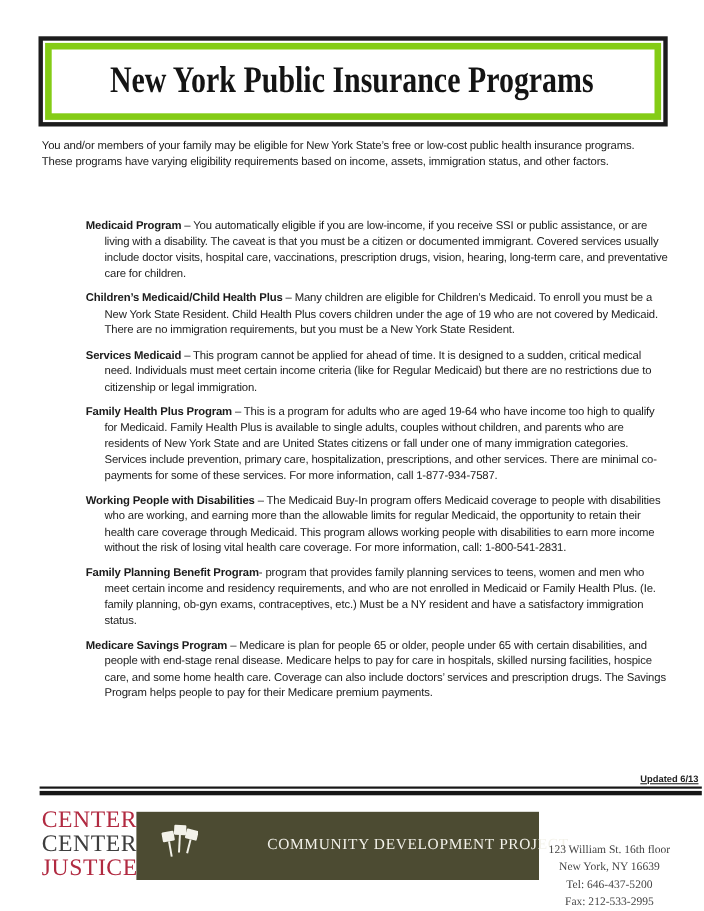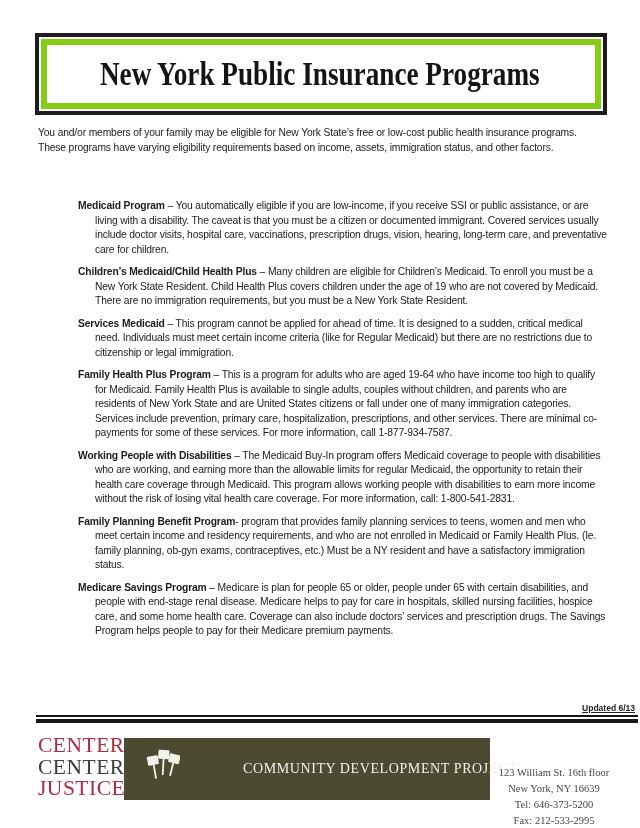--- a/index.html
+++ b/index.html
@@ -164,17 +164,17 @@
           </g>
         </g>
       </svg>
     </span>
     <span class="banner-text">COMMUNITY DEVELOPMENT PROJECT</span>
   </div>
 
   <div class="address">
     <div>123 William St. 16th floor</div>
     <div>New York, NY 16639</div>
-    <div>Tel: 646-373-5200</div>
+    <div>Tel: 646-437-5200</div>
     <div>Fax: 212-533-2995</div>
   </div>
 
 </div>
 
 </body></html>

